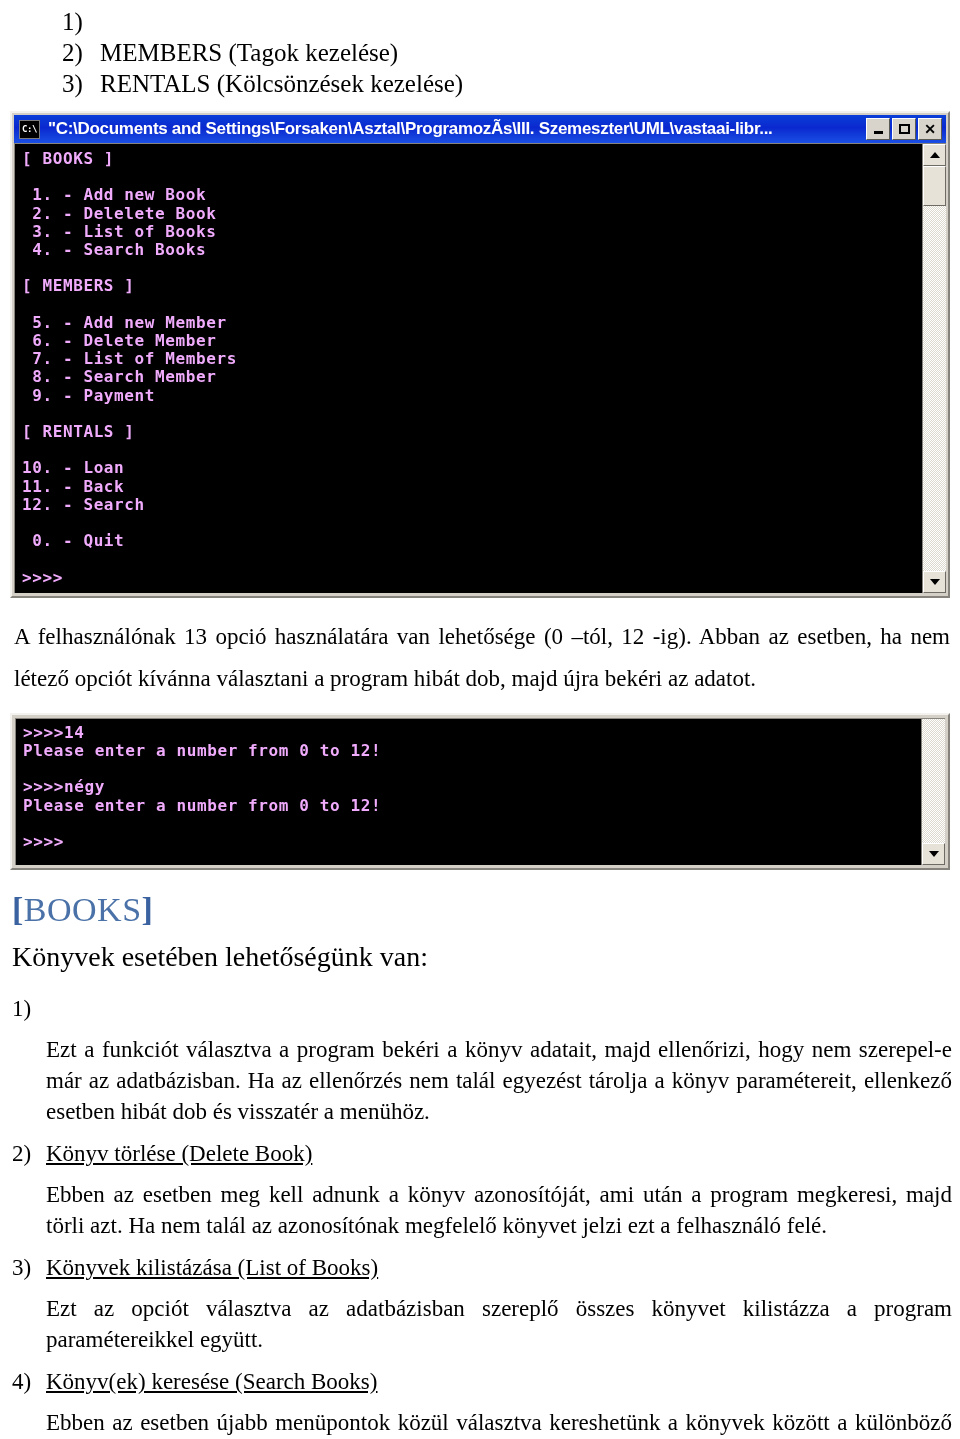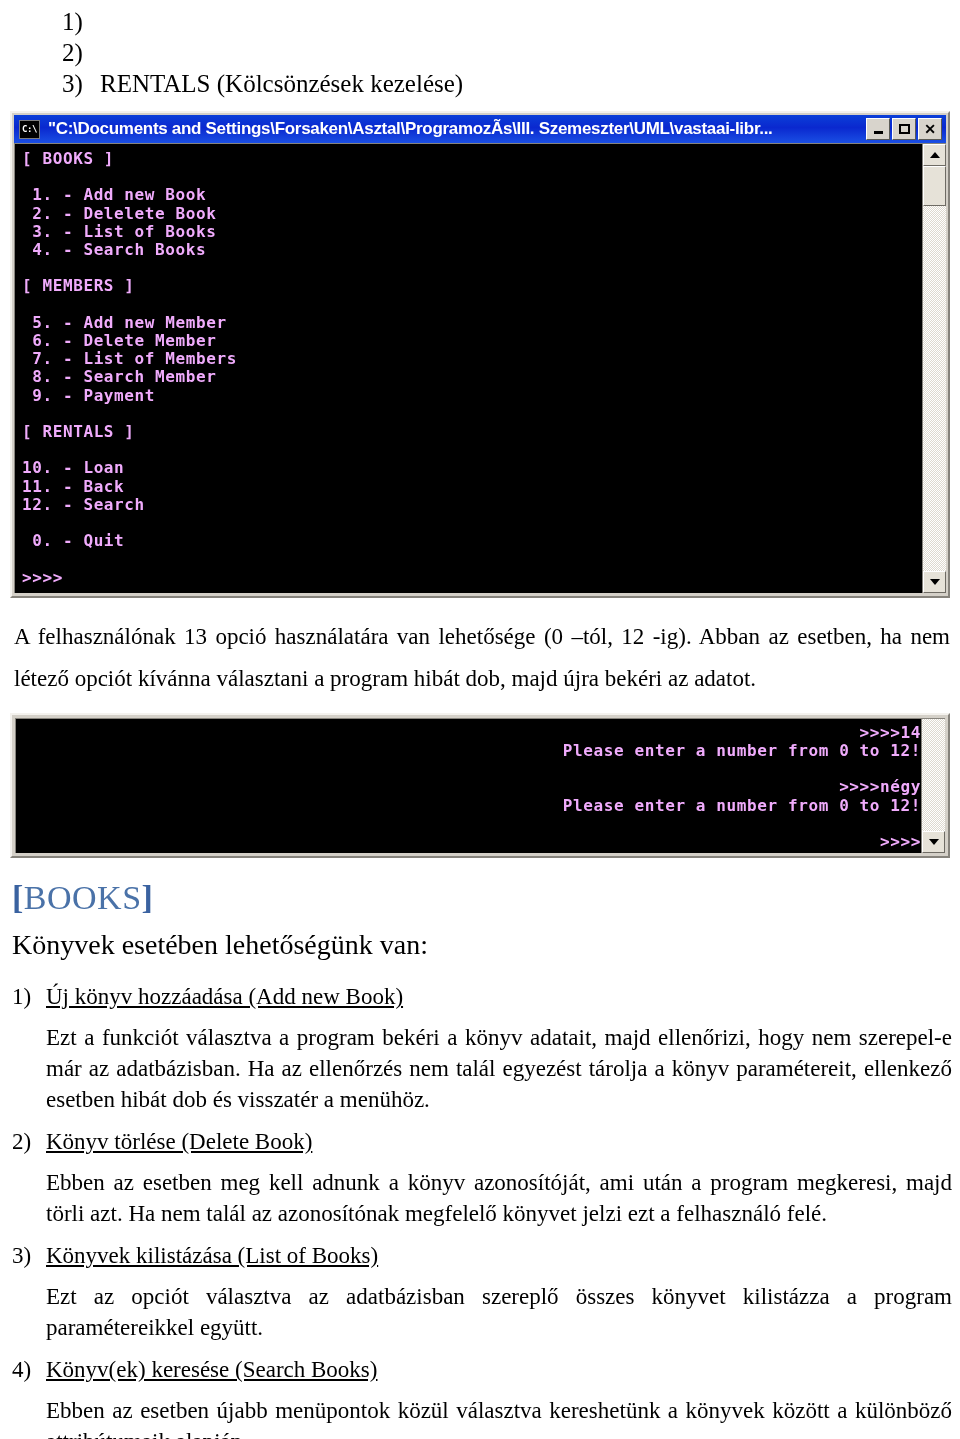--- a/index.html
+++ b/index.html
@@ -238,20 +238,21 @@
 </style>
 </head>
 <body>
 
 <div class="top-list">
   <div class="top-list-row">
     <span class="top-list-num">1)</span>
   </div>
   <div class="top-list-row">
     <span class="top-list-num">2)</span>
+    <span class="top-list-text">MEMBERS (Tagok kezelése)</span>
   </div>
   <div class="top-list-row">
     <span class="top-list-num">3)</span>
     <span class="top-list-text">RENTALS (Kölcsönzések kezelése)</span>
   </div>
 </div>
 
 <div style="height:12px"></div>
 <div class="console-window with-title">
 
@@ -308,21 +309,21 @@
       </div>
     </div>
   </div>
 </div>
 
 <p class="prose para-gap-top">A felhasználónak 13 opció használatára van lehetősége (0 –tól, 12 -ig). Abban az esetben, ha nem létező opciót kívánna választani a program hibát dob, majd újra bekéri az adatot.</p>
 
 <div style="height:13px"></div>
 <div class="console-window no-title">
   <div class="console-body">
-    <div class="console-screen" style="padding-top:5px;padding-bottom:2px;text-align:right;">&gt;&gt;&gt;&gt;14
+    <div class="console-screen" style="padding-top:5px;padding-bottom:14px;">&gt;&gt;&gt;&gt;14
 Please enter a number from 0 to 12!
 
 &gt;&gt;&gt;&gt;négy
 Please enter a number from 0 to 12!
 
 &gt;&gt;&gt;&gt;</div>
     <div class="scrollbar">
       <div class="sb-track"></div>
       <div class="sb-btn">
         <div class="sb-arrow-down"></div>
@@ -333,21 +334,20 @@
 
 <div style="height:24px"></div>
 <div class="section-heading"><span class="brk">[</span><span>BOOKS</span><span class="brk">]</span></div>
 
 <div style="height:16px"></div>
 <div class="lead">Könyvek esetében lehetőségünk van:</div>
 
 <div style="height:22px"></div>
 <div class="num-item">
   <span class="n">1)</span>
-  <span class="t">Új könyv hozzáadása (Add new Book)</span>
 </div>
 <div style="height:10px"></div>
 <p class="item-body">Ezt a funkciót választva a program bekéri a könyv adatait, majd ellenőrizi, hogy nem szerepel-e már az adatbázisban. Ha az ellenőrzés nem talál egyezést tárolja a könyv paramétereit, ellenkező esetben hibát dob és visszatér a menühöz.</p>
 
 <div style="height:12px"></div>
 <div class="num-item">
   <span class="n">2)</span>
   <span class="t">Könyv törlése (Delete Book)</span>
 </div>
 <div style="height:10px"></div>

